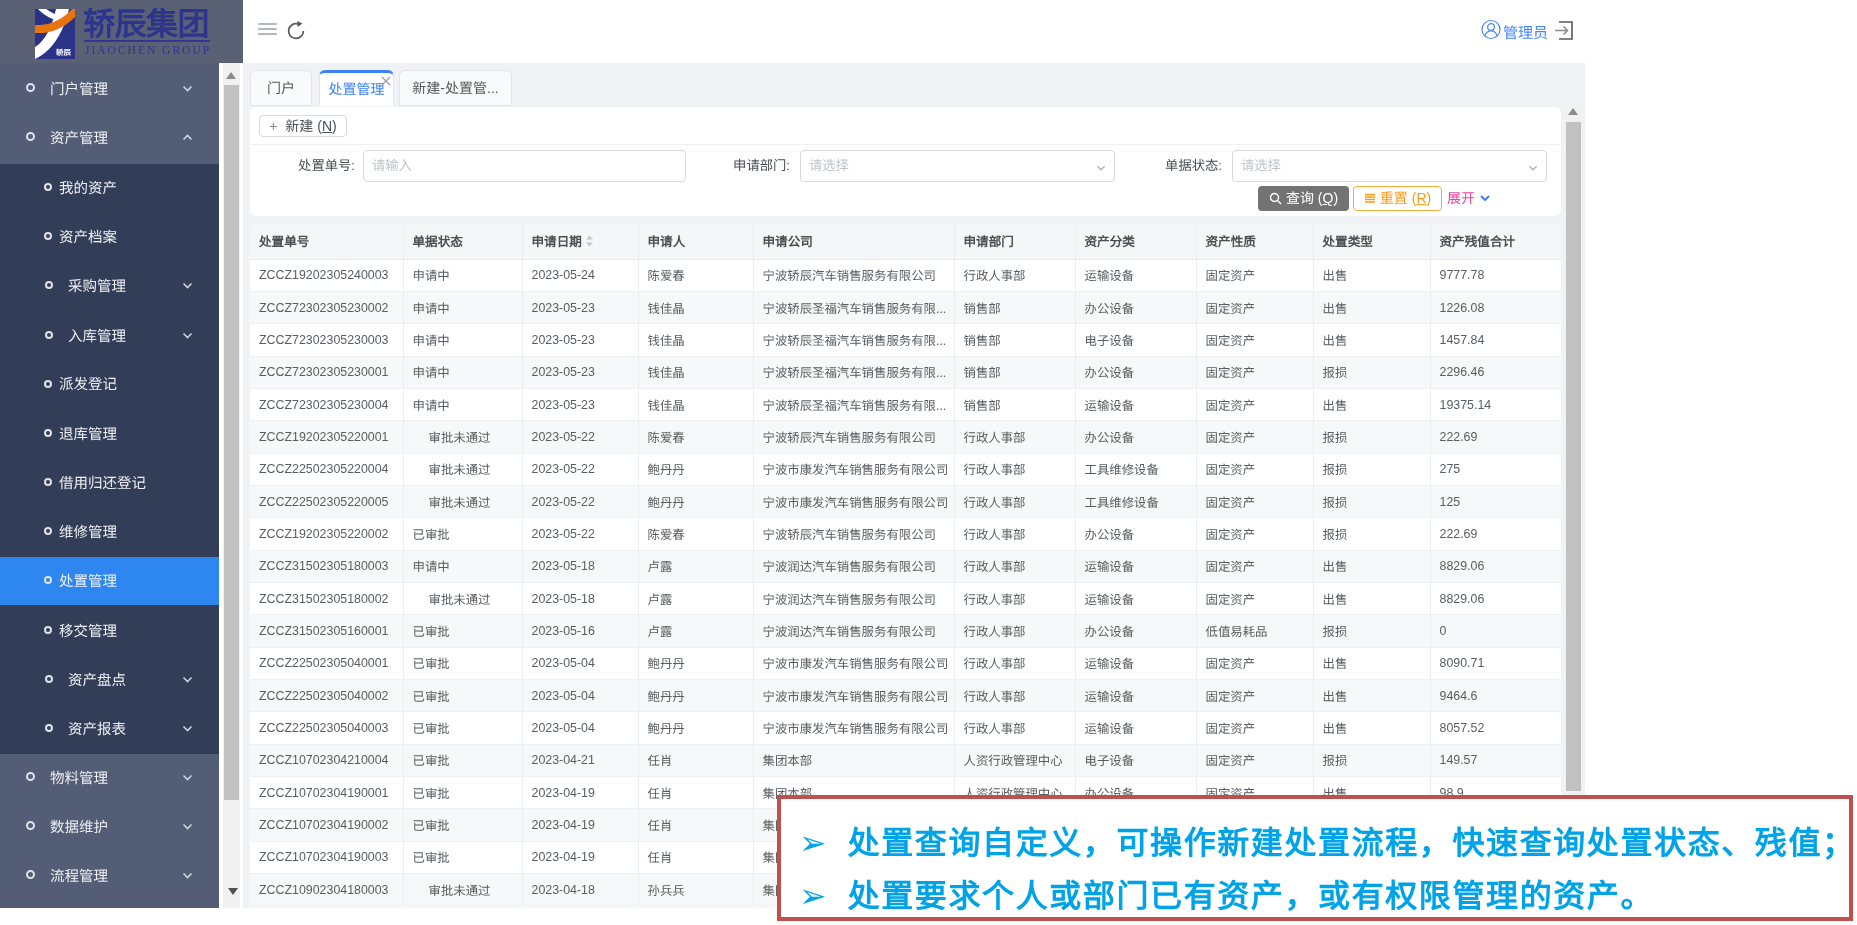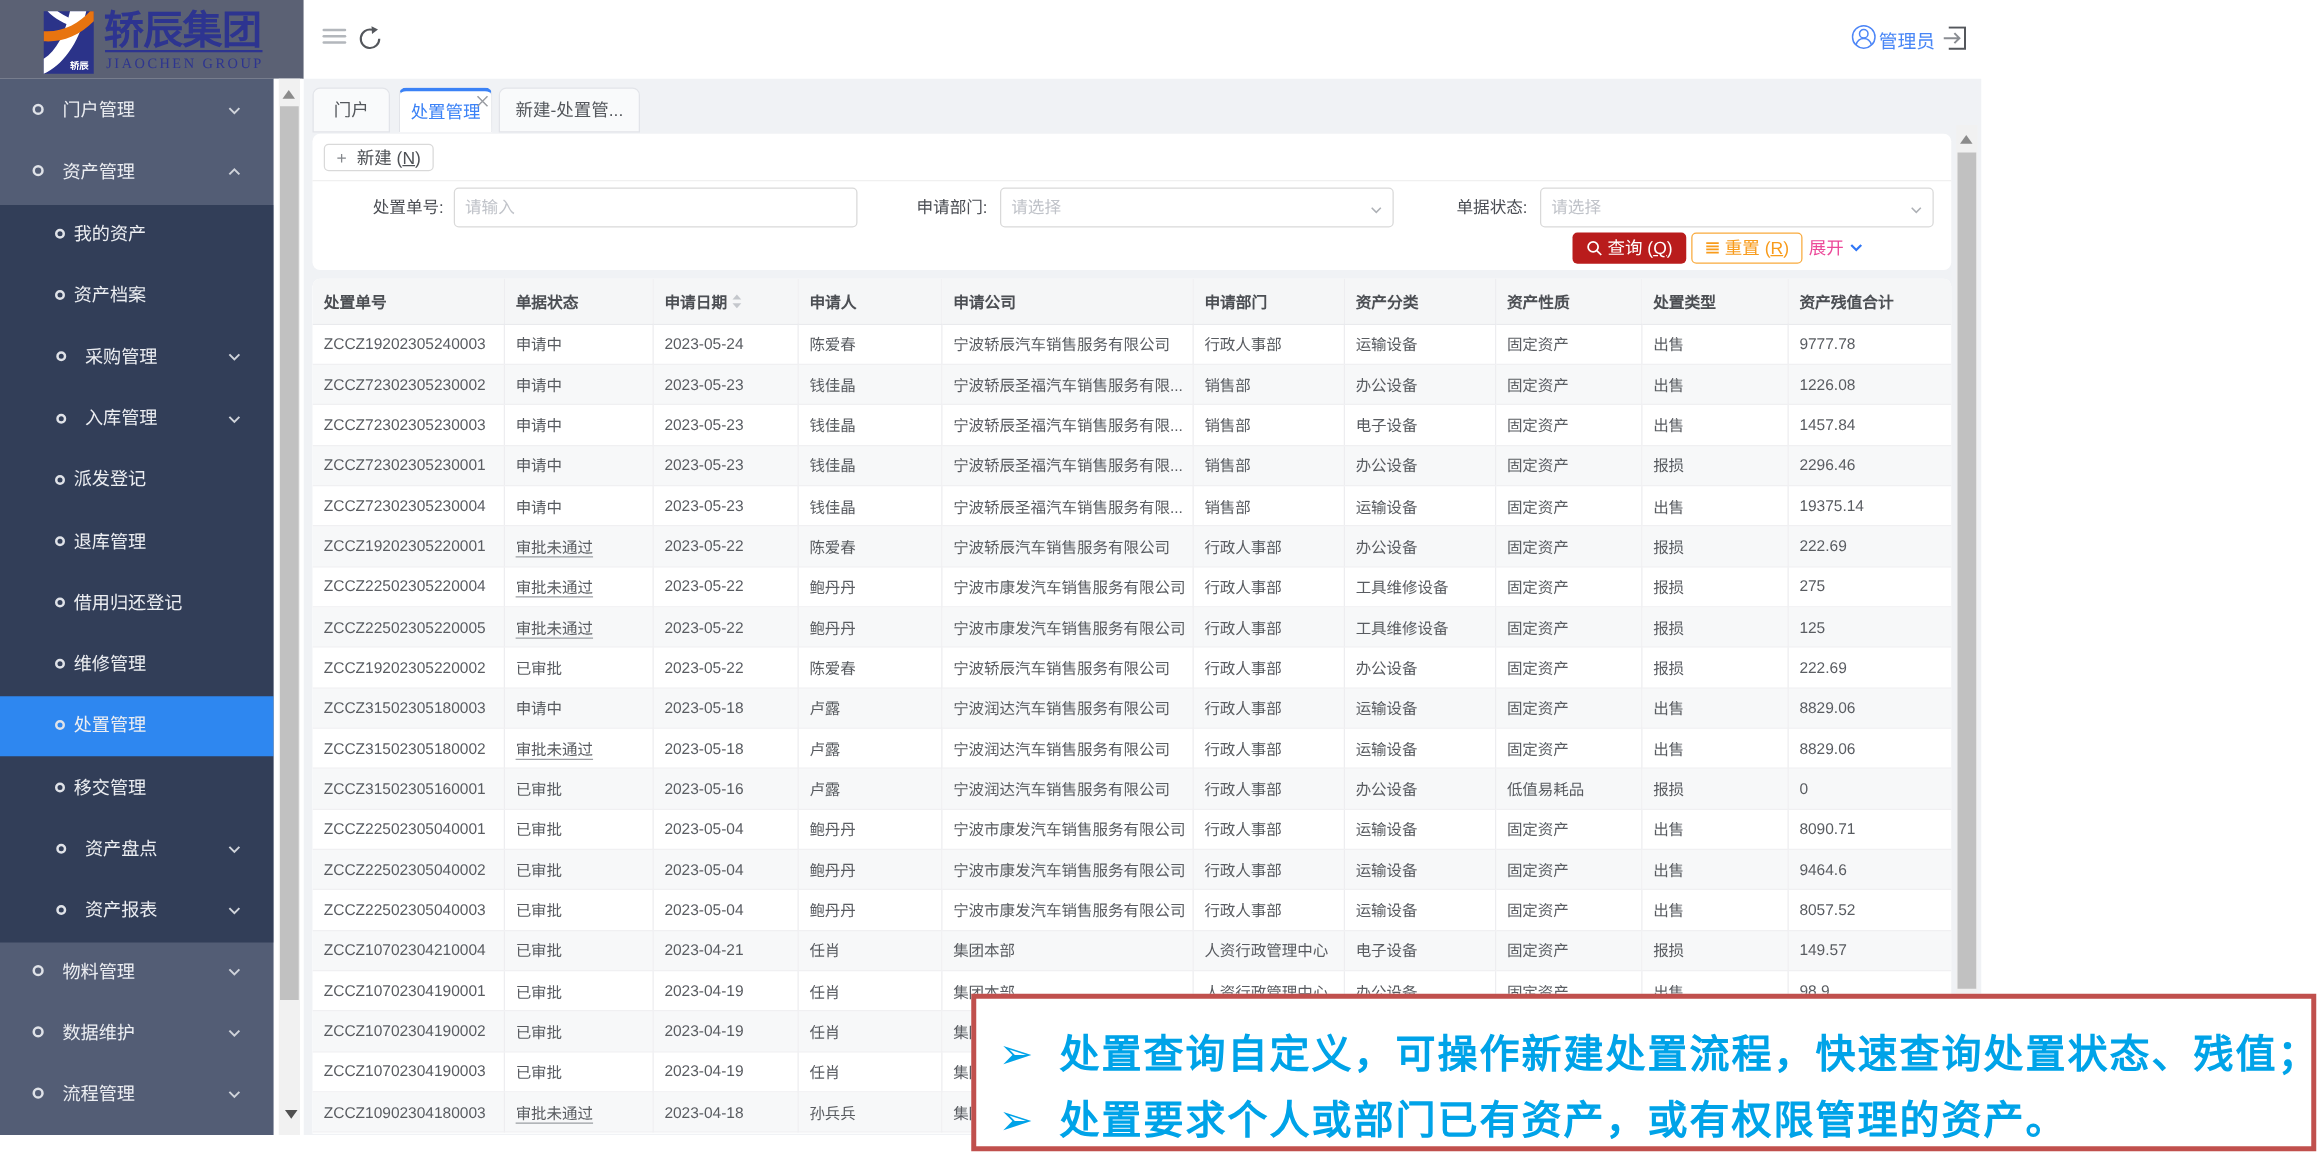--- a/index.html
+++ b/index.html
@@ -44,34 +44,34 @@
 
 #filterPanel{left:7px;top:44px;width:1311px;height:109px;background:#fff;border-radius:6px;}
 .btnNew{position:absolute;left:9px;top:8px;width:88px;height:22px;border:1px solid #d9d9d9;border-radius:4px;
   font-size:14px;color:#4e5156;text-align:center;line-height:20px;background:#fff;}
 #filterDivider{position:absolute;left:0;top:37px;width:1311px;height:1px;background:#f0f0f0;}
 .flabel{position:absolute;top:43px;height:31px;line-height:31px;font-size:13.3px;color:#4b4e54;text-align:right;}
 .finput{position:absolute;top:43px;height:32px;border:1px solid #d9d9d9;border-radius:4px;background:#fff;
   font-size:13.3px;color:#c0c3c9;line-height:30px;padding-left:8px;}
 .fchev{position:absolute;width:10px;height:10px;}
 .btn{position:absolute;top:79px;height:25px;border-radius:4px;font-size:14px;text-align:center;}
-#btnQuery{left:1008px;width:91px;background:#b91c1c;color:#fff;line-height:25px;}
+#btnQuery{left:1008px;width:91px;background:#737373;color:#fff;line-height:25px;}
 #btnReset{left:1103px;width:89px;background:#fff;border:1px solid #f9aa3d;color:#f89b1b;line-height:23px;}
 #lnkExpand{position:absolute;left:1197px;top:79px;height:25px;line-height:25px;color:#ec4899;font-size:14px;white-space:nowrap;}
 
 
 #tablePanel{left:7px;top:160px;width:1311px;height:684px;background:#fff;border-radius:6px 6px 0 0;overflow:hidden;}
 table{border-collapse:collapse;table-layout:fixed;width:1311px;}
 th,td{font-weight:normal;text-align:left;padding:0 0 0 9px;overflow:hidden;white-space:nowrap;
   font-size:12.4px;color:#595c61;border-right:1px solid #ededf0;}
 th{background:#f5f6f7;color:#4c4f54;font-weight:bold;height:36px;border-bottom:1px solid #e9eaed;font-size:12.6px;}
 td{height:32.35px;border-bottom:1px solid #f0f0f2;}
 tr.alt td{background:#f7f8f9;}
 th:last-child,td:last-child{border-right:none;}
-.udash{text-decoration:underline;text-decoration-color:#9b9ea3;text-underline-offset:3px;}
+.udash{text-decoration-color:#9b9ea3;text-underline-offset:3px;margin-left:16px;}
 
 
 #mainScroll{left:1565px;top:100px;width:17px;height:807px;background:#f1f1f1;}
 
 
 #redBox{left:777px;top:795px;width:1076px;height:126px;background:#fff;border:4px solid #c0504d;}
 .note{position:absolute;left:18px;color:#00a3e8;font-weight:bold;font-size:32px;white-space:nowrap;letter-spacing:1.6px;}
 .note .ar{font-size:33px;font-weight:normal;margin-right:21px;letter-spacing:0;}
 </style>
 </head>
@@ -120,21 +120,21 @@
     <span class="chev">
         <svg width="11" height="11" viewBox="0 0 11 11">
           <path d="M1.5 3.5 L5.5 7.5 L9.5 3.5" stroke="#cfd3da" stroke-width="1.6" fill="none"></path>
         </svg>
       </span>
     </div>
   <div class="mi l2" style="top:150px;">
       <span class="circ"></span>
       <span class="t">资产档案</span>
     </div>
-  <div class="mi l2 l2p" style="top:249px;font-family:Liberation Mono, monospace;">
+  <div class="mi l2 l2p" style="top:249px;">
       <span class="circ" style="left:45px;"></span>
       <span class="t">入库管理</span>
     <span class="chev">
         <svg width="11" height="11" viewBox="0 0 11 11">
           <path d="M1.5 3.5 L5.5 7.5 L9.5 3.5" stroke="#cfd3da" stroke-width="1.6" fill="none"></path>
         </svg>
       </span>
     </div>
   <div class="mi l2" style="top:298px;font-family:Liberation Mono, monospace;">
       <span class="circ"></span>

